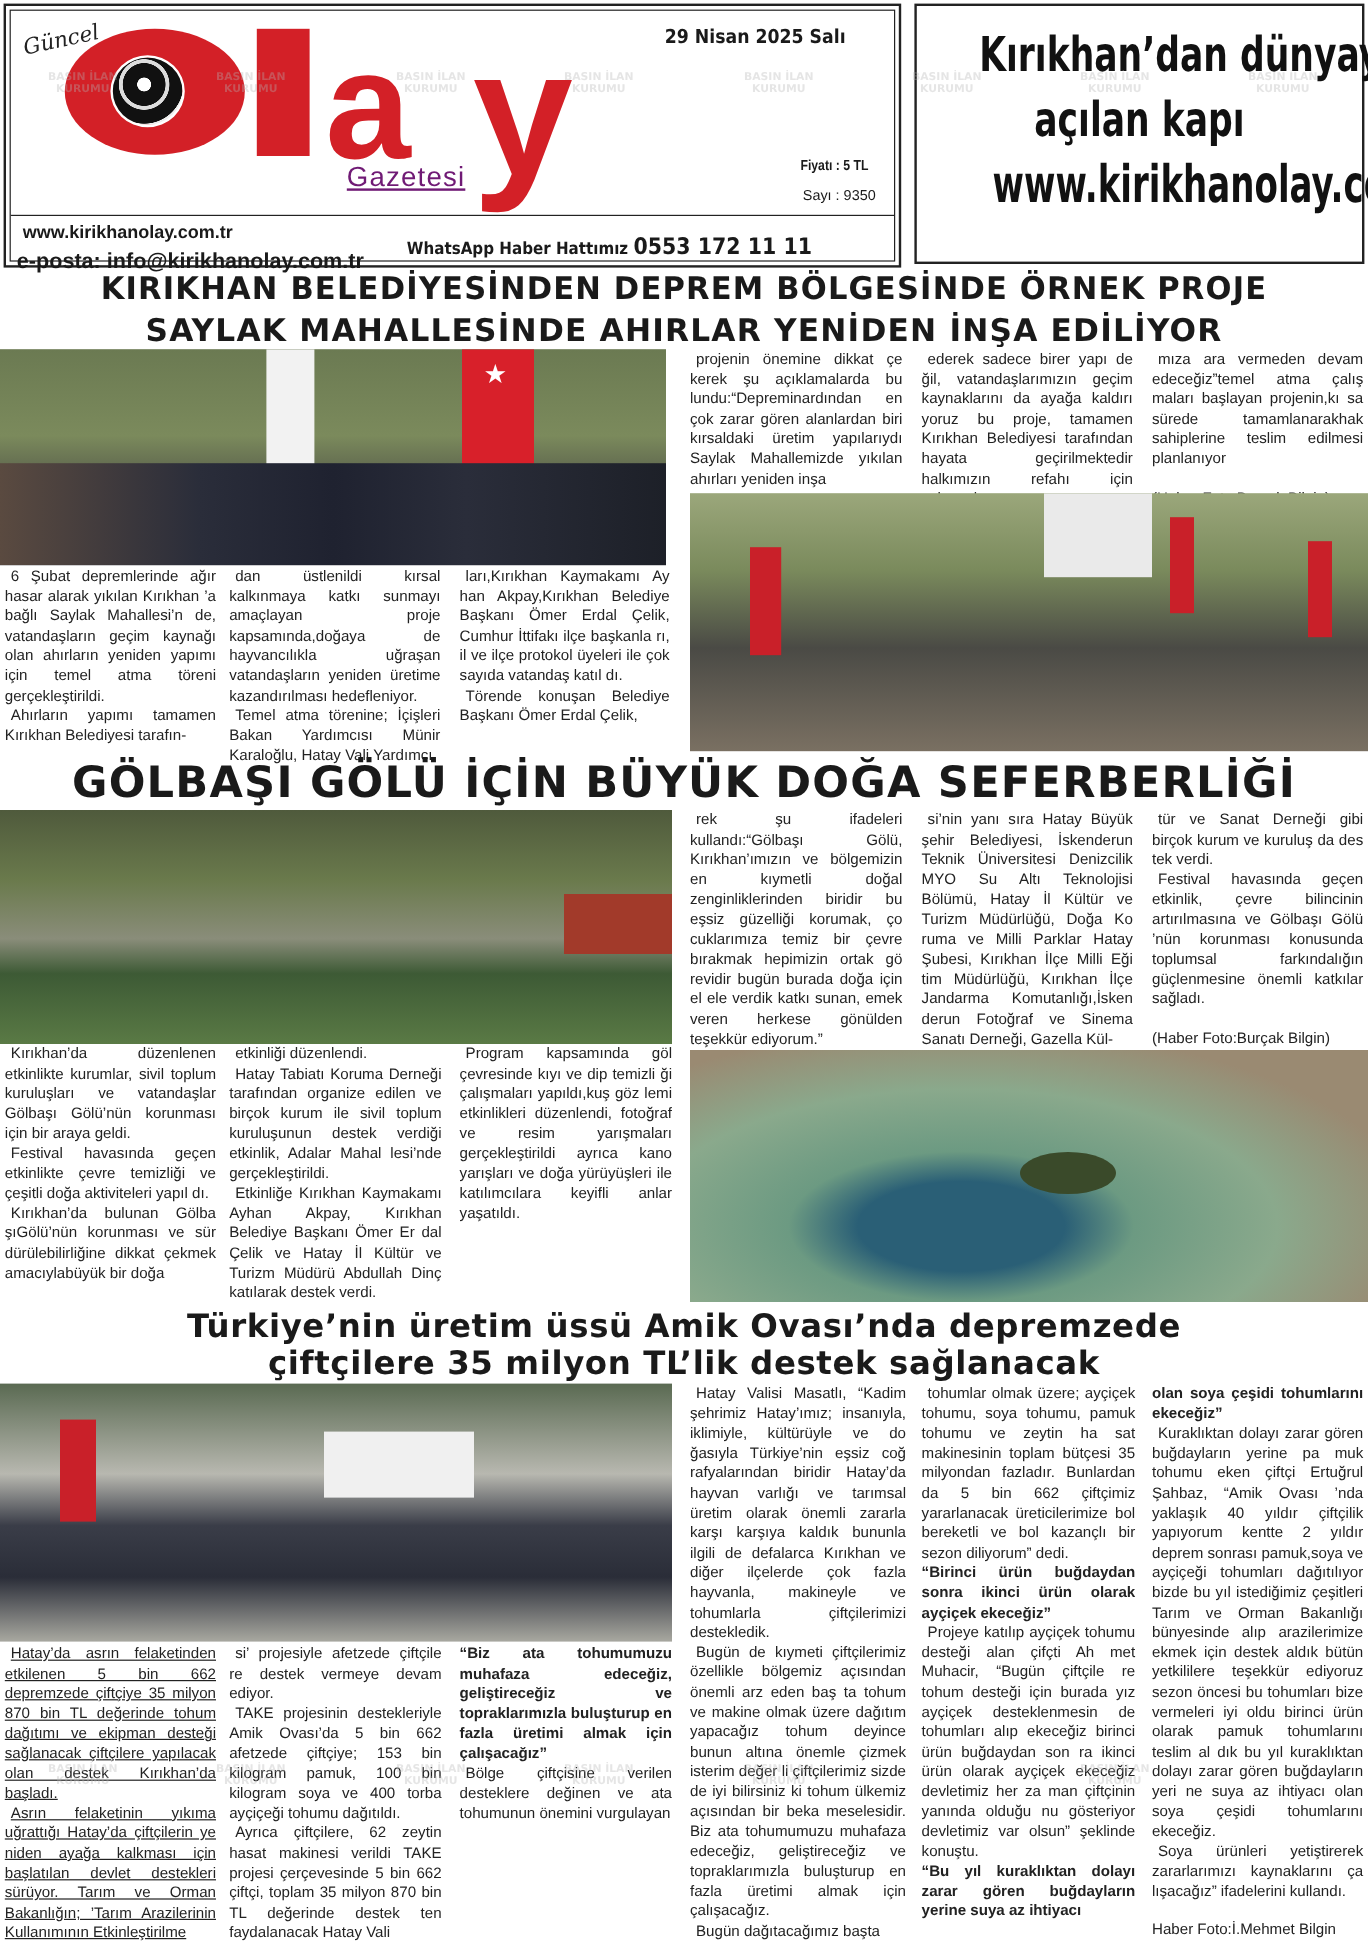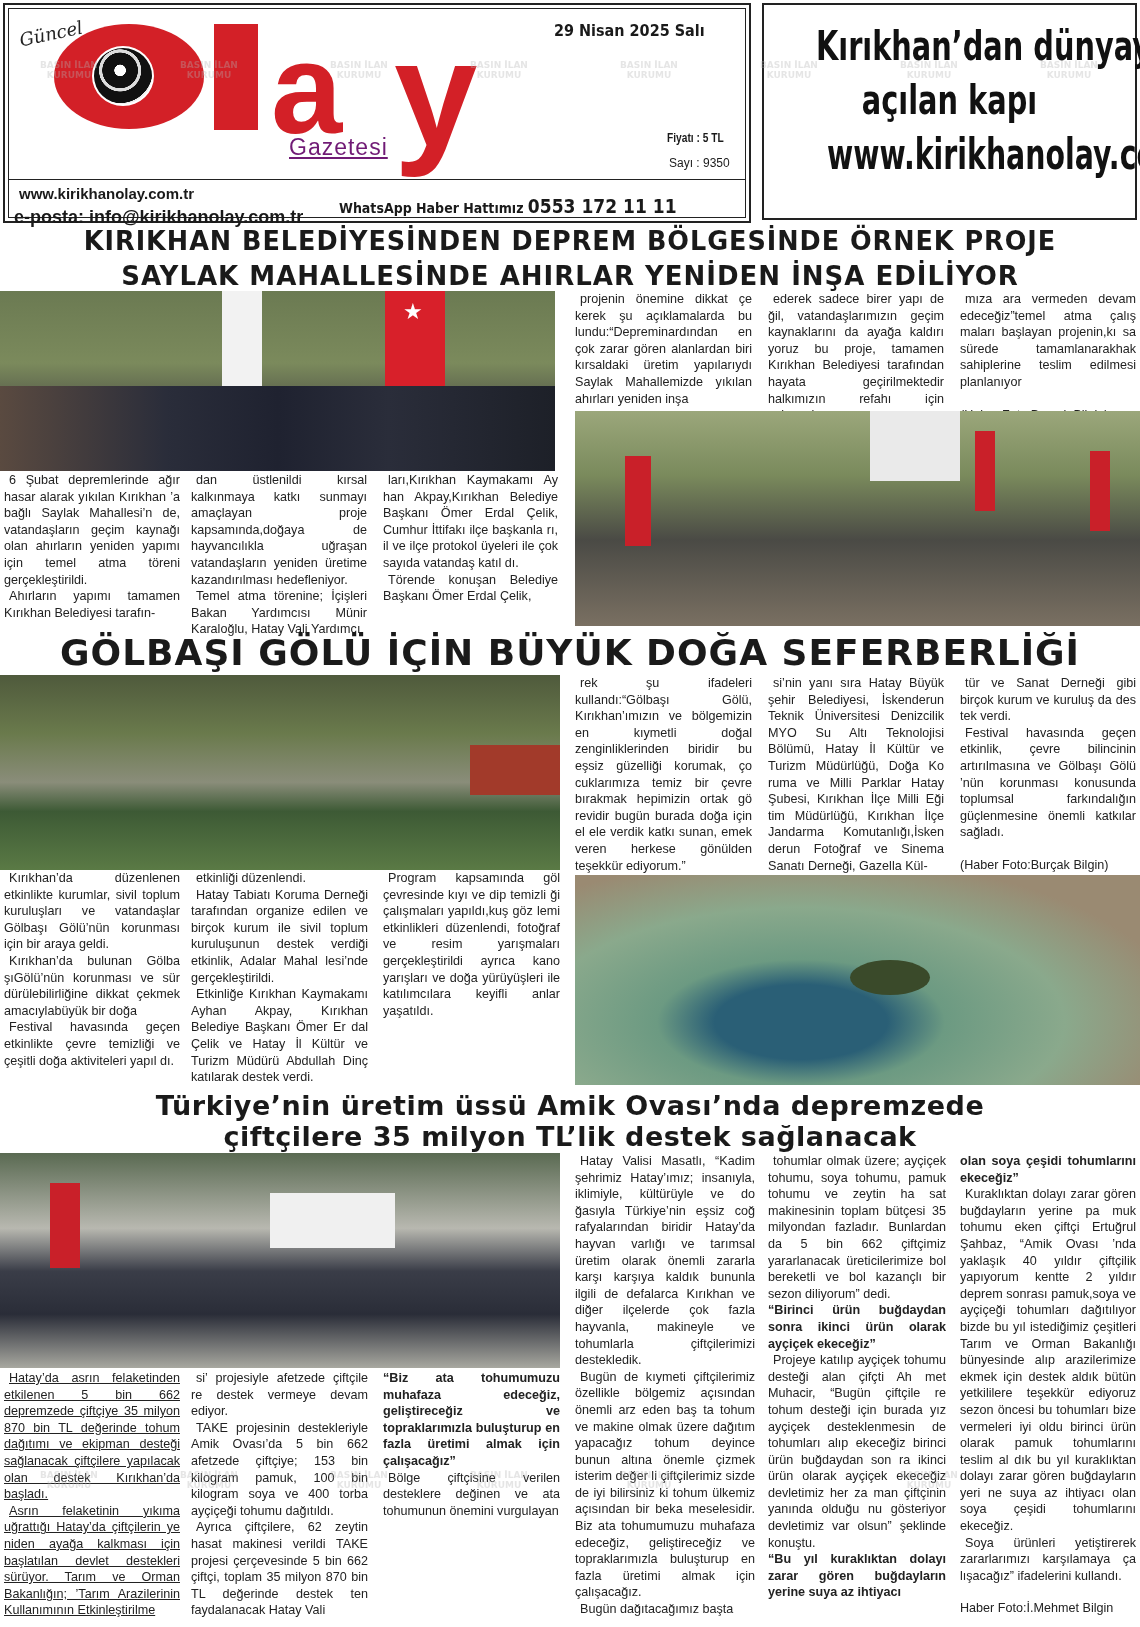--- a/index.html
+++ b/index.html
@@ -140,22 +140,22 @@
 </div>
 
 <div class="abs headline h2">GÖLBAŞI GÖLÜ İÇİN BÜYÜK DOĞA SEFERBERLİĞİ</div>
 
 <div class="abs photo p3">
   <div class="tent"></div>
 </div>
 
 <div class="abs col" style="left:4px;top:870px;width:176px;">
     <p>Kırıkhan’da düzenlenen etkinlikte kurumlar, sivil toplum kuruluşları ve vatandaşlar Gölbaşı Gölü’nün korunması için bir araya geldi.</p>
+    <p>Festival havasında geçen etkinlikte çevre temizliği ve çeşitli doğa aktiviteleri yapıl dı.</p>
     <p>Kırıkhan’da bulunan Gölba şıGölü’nün korunması ve sür dürülebilirliğine dikkat çekmek amacıylabüyük bir doğa</p>
-    <p>Festival havasında geçen etkinlikte çevre temizliği ve çeşitli doğa aktiviteleri yapıl dı.</p>
   </div>
 <div class="abs col" style="left:191px;top:870px;width:177px;">
     <p>etkinliği düzenlendi.</p>
     <p>Hatay Tabiatı Koruma Derneği tarafından organize edilen ve birçok kurum ile sivil toplum kuruluşunun destek verdiği etkinlik, Adalar Mahal lesi’nde gerçekleştirildi.</p>
     <p>Etkinliğe Kırıkhan Kaymakamı Ayhan Akpay, Kırıkhan Belediye Başkanı Ömer Er dal Çelik ve Hatay İl Kültür ve Turizm Müdürü Abdullah Dinç katılarak destek verdi.</p>
   </div>
 <div class="abs col" style="left:383px;top:870px;width:177px;">
     <p>Program kapsamında göl çevresinde kıyı ve dip temizli ği çalışmaları yapıldı,kuş göz lemi etkinlikleri düzenlendi, fotoğraf ve resim yarışmaları gerçekleştirildi ayrıca kano yarışları ve doğa yürüyüşleri ile katılımcılara keyifli anlar yaşatıldı.</p>
   </div>
 <div class="abs col" style="left:575px;top:675px;width:177px;">
@@ -203,21 +203,21 @@
   </div>
 <div class="abs col" style="left:768px;top:1153px;width:178px;">
     <p>tohumlar olmak üzere; ayçiçek tohumu, soya tohumu, pamuk tohumu ve zeytin ha sat makinesinin toplam bütçesi 35 milyondan fazladır. Bunlardan da 5 bin 662 çiftçimiz yararlanacak üreticilerimize bol bereketli ve bol kazançlı bir sezon diliyorum” dedi.</p>
     <p class="q">“Birinci ürün buğdaydan sonra ikinci ürün olarak ayçiçek ekeceğiz”</p>
     <p>Projeye katılıp ayçiçek tohumu desteği alan çifçti Ah met Muhacir, “Bugün çiftçile re tohum desteği için burada yız ayçiçek desteklenmesin de tohumları alıp ekeceğiz birinci ürün buğdaydan son ra ikinci ürün olarak ayçiçek ekeceğiz devletimiz her za man çiftçinin yanında olduğu nu gösteriyor devletimiz var olsun” şeklinde konuştu.</p>
     <p class="q">“Bu yıl kuraklıktan dolayı zarar gören buğdayların yerine suya az ihtiyacı</p>
   </div>
 <div class="abs col" style="left:960px;top:1153px;width:176px;">
     <p class="q">olan soya çeşidi tohumlarını ekeceğiz”</p>
     <p>Kuraklıktan dolayı zarar gören buğdayların yerine pa muk tohumu eken çiftçi Ertuğrul Şahbaz, “Amik Ovası ’nda yaklaşık 40 yıldır çiftçilik yapıyorum kentte 2 yıldır deprem sonrası pamuk,soya ve ayçiçeği tohumları dağıtılıyor bizde bu yıl istediğimiz çeşitleri Tarım ve Orman Bakanlığı bünyesinde alıp arazilerimize ekmek için destek aldık bütün yetkililere teşekkür ediyoruz sezon öncesi bu tohumları bize vermeleri iyi oldu birinci ürün olarak pamuk tohumlarını teslim al dık bu yıl kuraklıktan dolayı zarar gören buğdayların yeri ne suya az ihtiyacı olan soya çeşidi tohumlarını ekeceğiz.</p>
-    <p>Soya ürünleri yetiştirerek zararlarımızı karşılamaya ça lışacağız” ifadelerini kullandı.</p>
+    <p>Soya ürünleri yetiştirerek zararlarımızı kaynaklarını ça lışacağız” ifadelerini kullandı.</p>
     <p class="credit" style="margin-top: 16px;">Haber Foto:İ.Mehmet Bilgin</p>
   </div>
 
 <div id="wm-layer">
     <div class="wm" style="left: 40px; top: 60px;">BASIN İLAN<br>KURUMU</div>
     <div class="wm" style="left: 180px; top: 60px;">BASIN İLAN<br>KURUMU</div>
     <div class="wm" style="left: 330px; top: 60px;">BASIN İLAN<br>KURUMU</div>
     <div class="wm" style="left: 470px; top: 60px;">BASIN İLAN<br>KURUMU</div>
     <div class="wm" style="left: 620px; top: 60px;">BASIN İLAN<br>KURUMU</div>
     <div class="wm" style="left: 760px; top: 60px;">BASIN İLAN<br>KURUMU</div>

